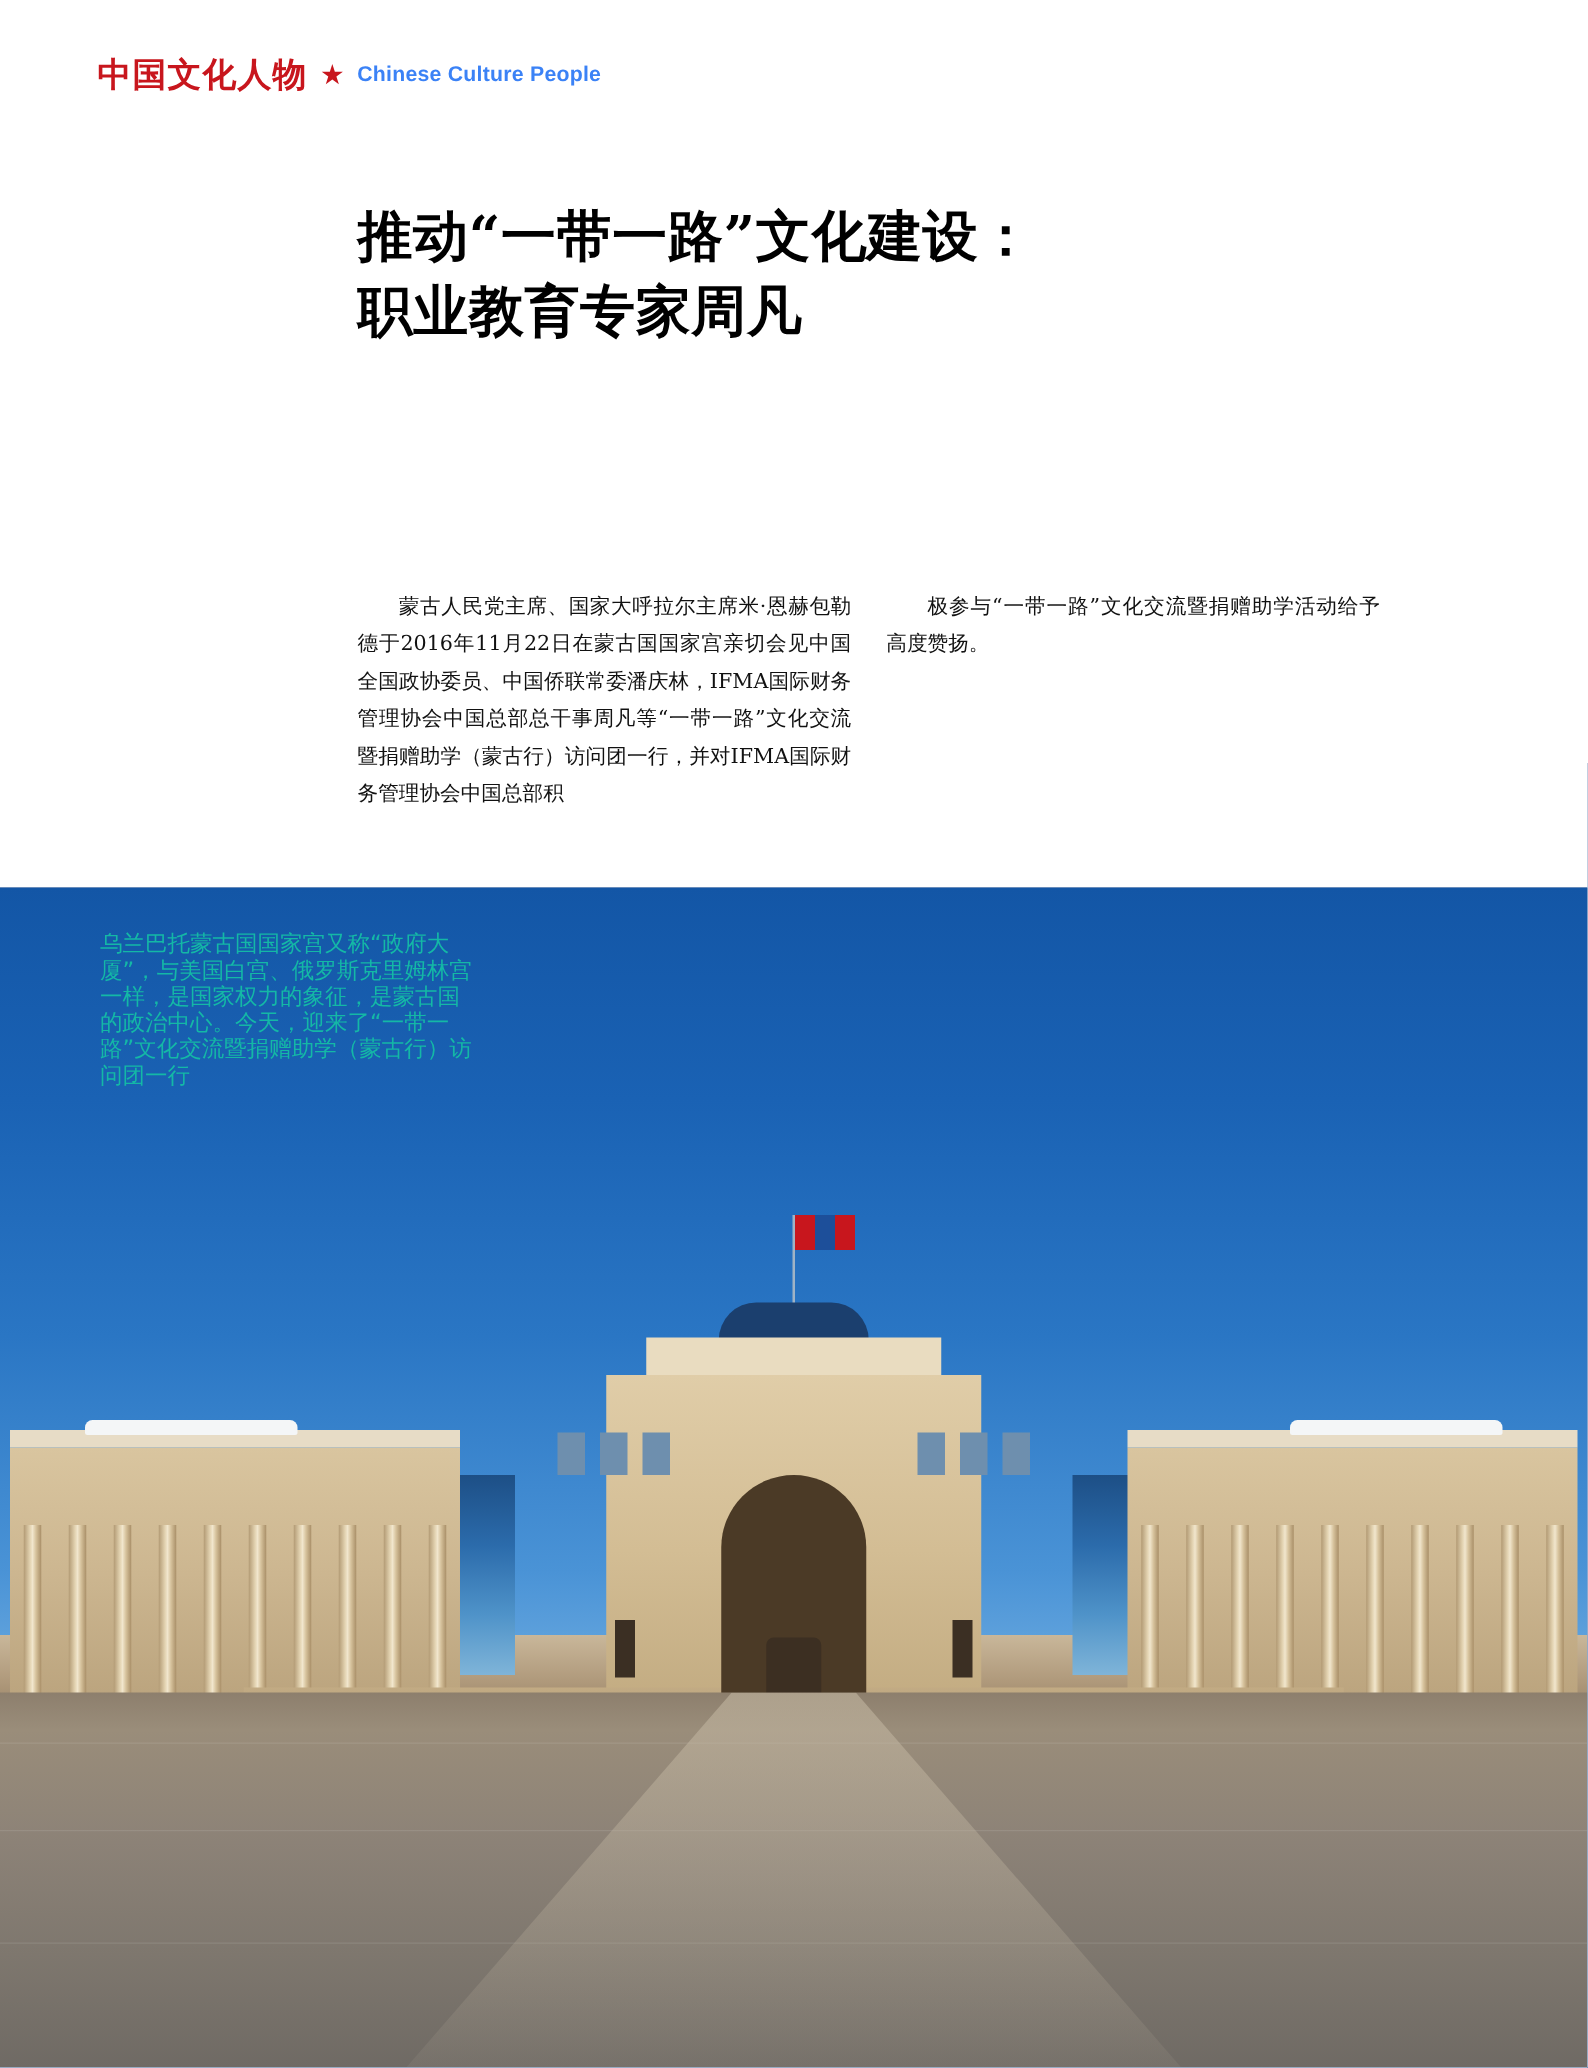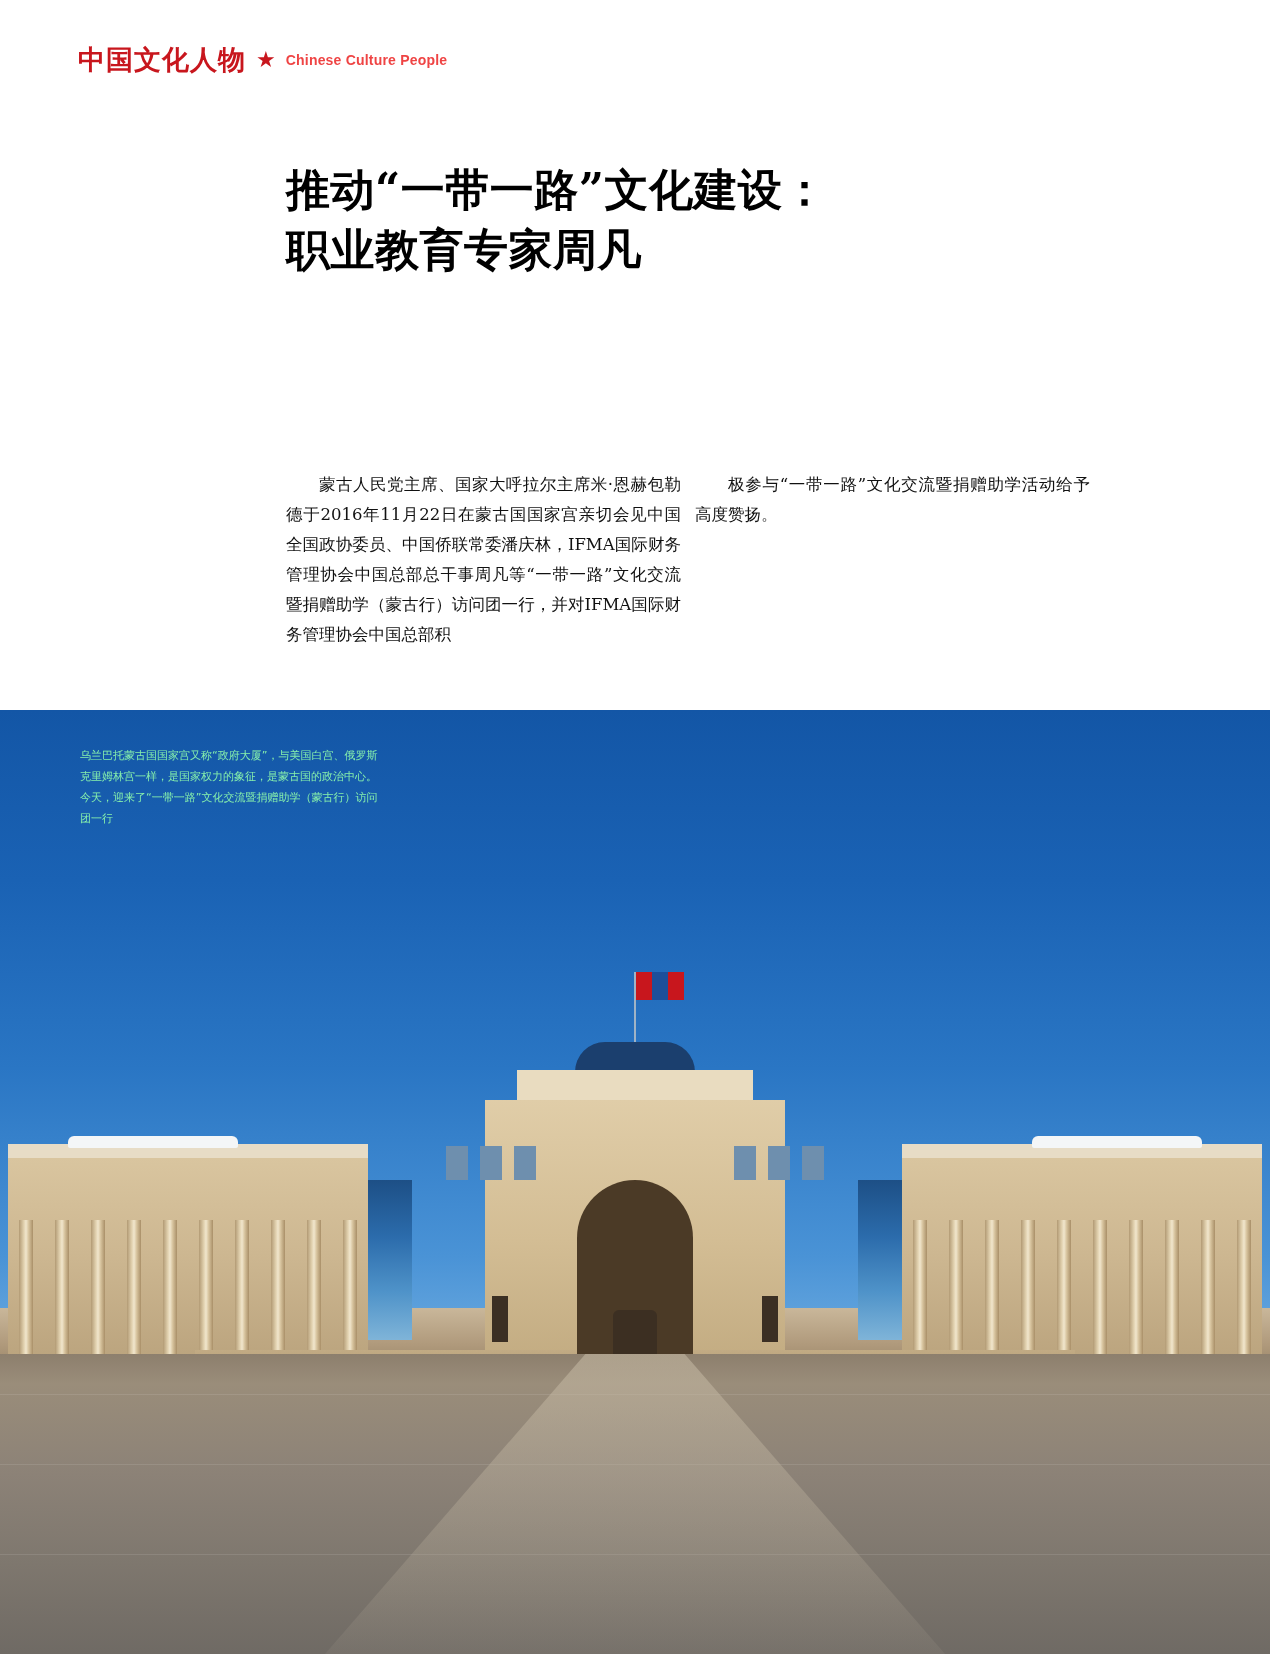--- a/index.html
+++ b/index.html
@@ -33,22 +33,22 @@
     white-space: nowrap;
   }
   .masthead-star {
     color: #c8161d;
     font-size: 22px;
     line-height: 1;
   }
   .masthead-en {
     font-family: "Liberation Sans", sans-serif;
     font-weight: bold;
-    font-size: 14px;
-    color: #ef4444;
+    font-size: 17px;
+    color: #3b82f6;
     letter-spacing: 0.2px;
     white-space: nowrap;
   }
 
   
   .headline {
     position: absolute;
     top: 160px;
     left: 286px;
     width: 820px;
@@ -61,21 +61,21 @@
   }
   .headline div { white-space: nowrap; }
 
   
   .body-cols {
     position: absolute;
     top: 470px;
     left: 286px;
     width: 820px;
     display: flex;
-    gap: 14px;
+    gap: 28px;
   }
   .col {
     width: 395px;
     font-family: "DejaVu Serif", serif;
     font-size: 16.5px;
     line-height: 30px;
     color: #111111;
     text-align: justify;
     text-justify: inter-ideograph;
   }
@@ -283,23 +283,23 @@
     background: #6e8fae;
   }
 
   
   .caption {
     position: absolute;
     top: 35px;
     left: 80px;
     width: 300px;
     font-family: "DejaVu Sans", sans-serif;
-    font-size: 11px;
+    font-size: 18px;
     line-height: 21px;
-    color: #86efac;
+    color: #14b8a6;
   }
 </style>
 </head>
 <body>
 
 <div class="masthead">
   <span class="masthead-cn">中国文化人物</span>
   <span class="masthead-star">★</span>
   <span class="masthead-en">Chinese Culture People</span>
 </div>

